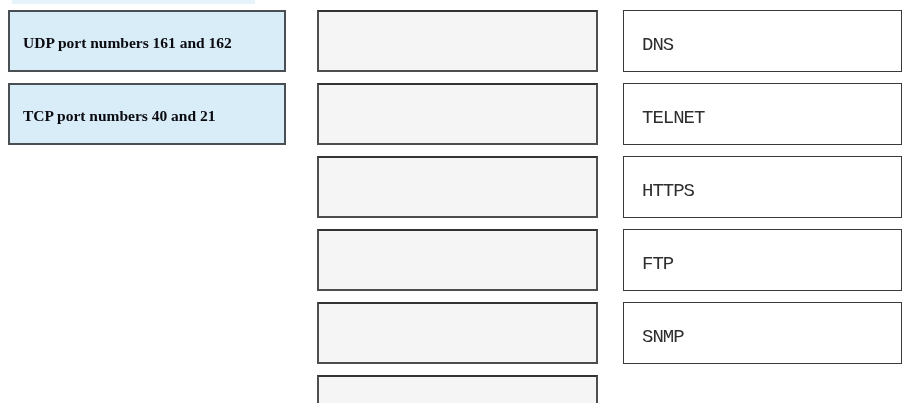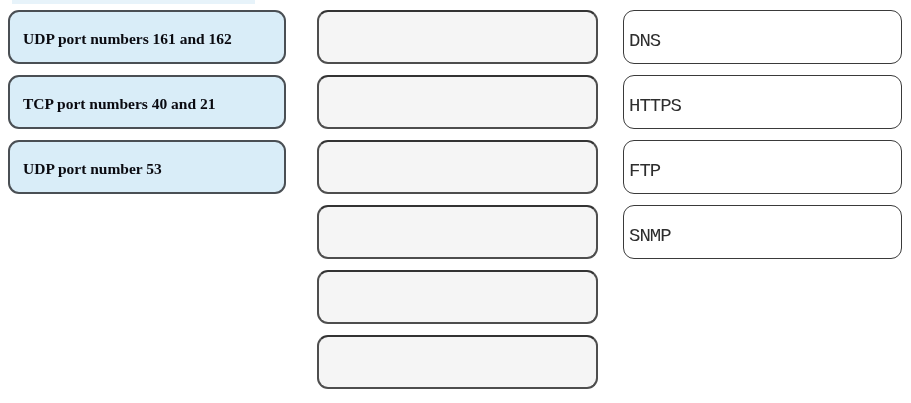--- a/index.html
+++ b/index.html
@@ -30,74 +30,73 @@
     display: flex;
     flex-direction: column;
     gap: 11px;
   }
   .col-left  { left: 8px;   width: 278px; }
   .col-mid   { left: 317px; width: 281px; }
   .col-right { left: 623px; width: 279px; }
 
   .box {
     box-sizing: border-box;
-    height: 54px;
+    height: 62px;
     display: flex;
     align-items: center;
-    border-radius: 11px;
   }
   .drag-box {
     background: #d9edf8;
     border: 2px solid #4a4f54;
     padding-left: 13px;
     padding-top: 3px;
     font-family: "Liberation Serif", serif;
     font-weight: bold;
     font-size: 15.5px;
     color: #0a0a10;
     cursor: move;
   }
   .drop-box {
     background: #f5f5f5;
     border: 2px solid #4e4e4e;
     border-top-color: #333333;
   }
   .label-box {
     background: #ffffff;
     border: 1px solid #3a3a3a;
-    padding-left: 5px;
+    padding-left: 18px;
     padding-top: 7px;
     font-family: "Liberation Mono", monospace;
     font-size: 19px;
     letter-spacing: -1px;
     color: #2e2e2e;
   }
 </style>
 </head>
 <body>
 
 <div class="board">
 
   <div class="sliver"></div>
 
   <div class="col col-left">
     <div class="box drag-box">UDP port numbers 161 and 162</div>
     <div class="box drag-box">TCP port numbers 40 and 21</div>
-    <div class="box drag-box">UDP port number 53</div>
   </div>
 
   <div class="col col-mid">
     <div class="box drop-box"></div>
     <div class="box drop-box"></div>
     <div class="box drop-box"></div>
     <div class="box drop-box"></div>
     <div class="box drop-box"></div>
     <div class="box drop-box"></div>
   </div>
 
   <div class="col col-right">
     <div class="box label-box">DNS</div>
+    <div class="box label-box">TELNET</div>
     <div class="box label-box">HTTPS</div>
     <div class="box label-box">FTP</div>
     <div class="box label-box">SNMP</div>
   </div>
 
 </div>
 
 </body></html>

